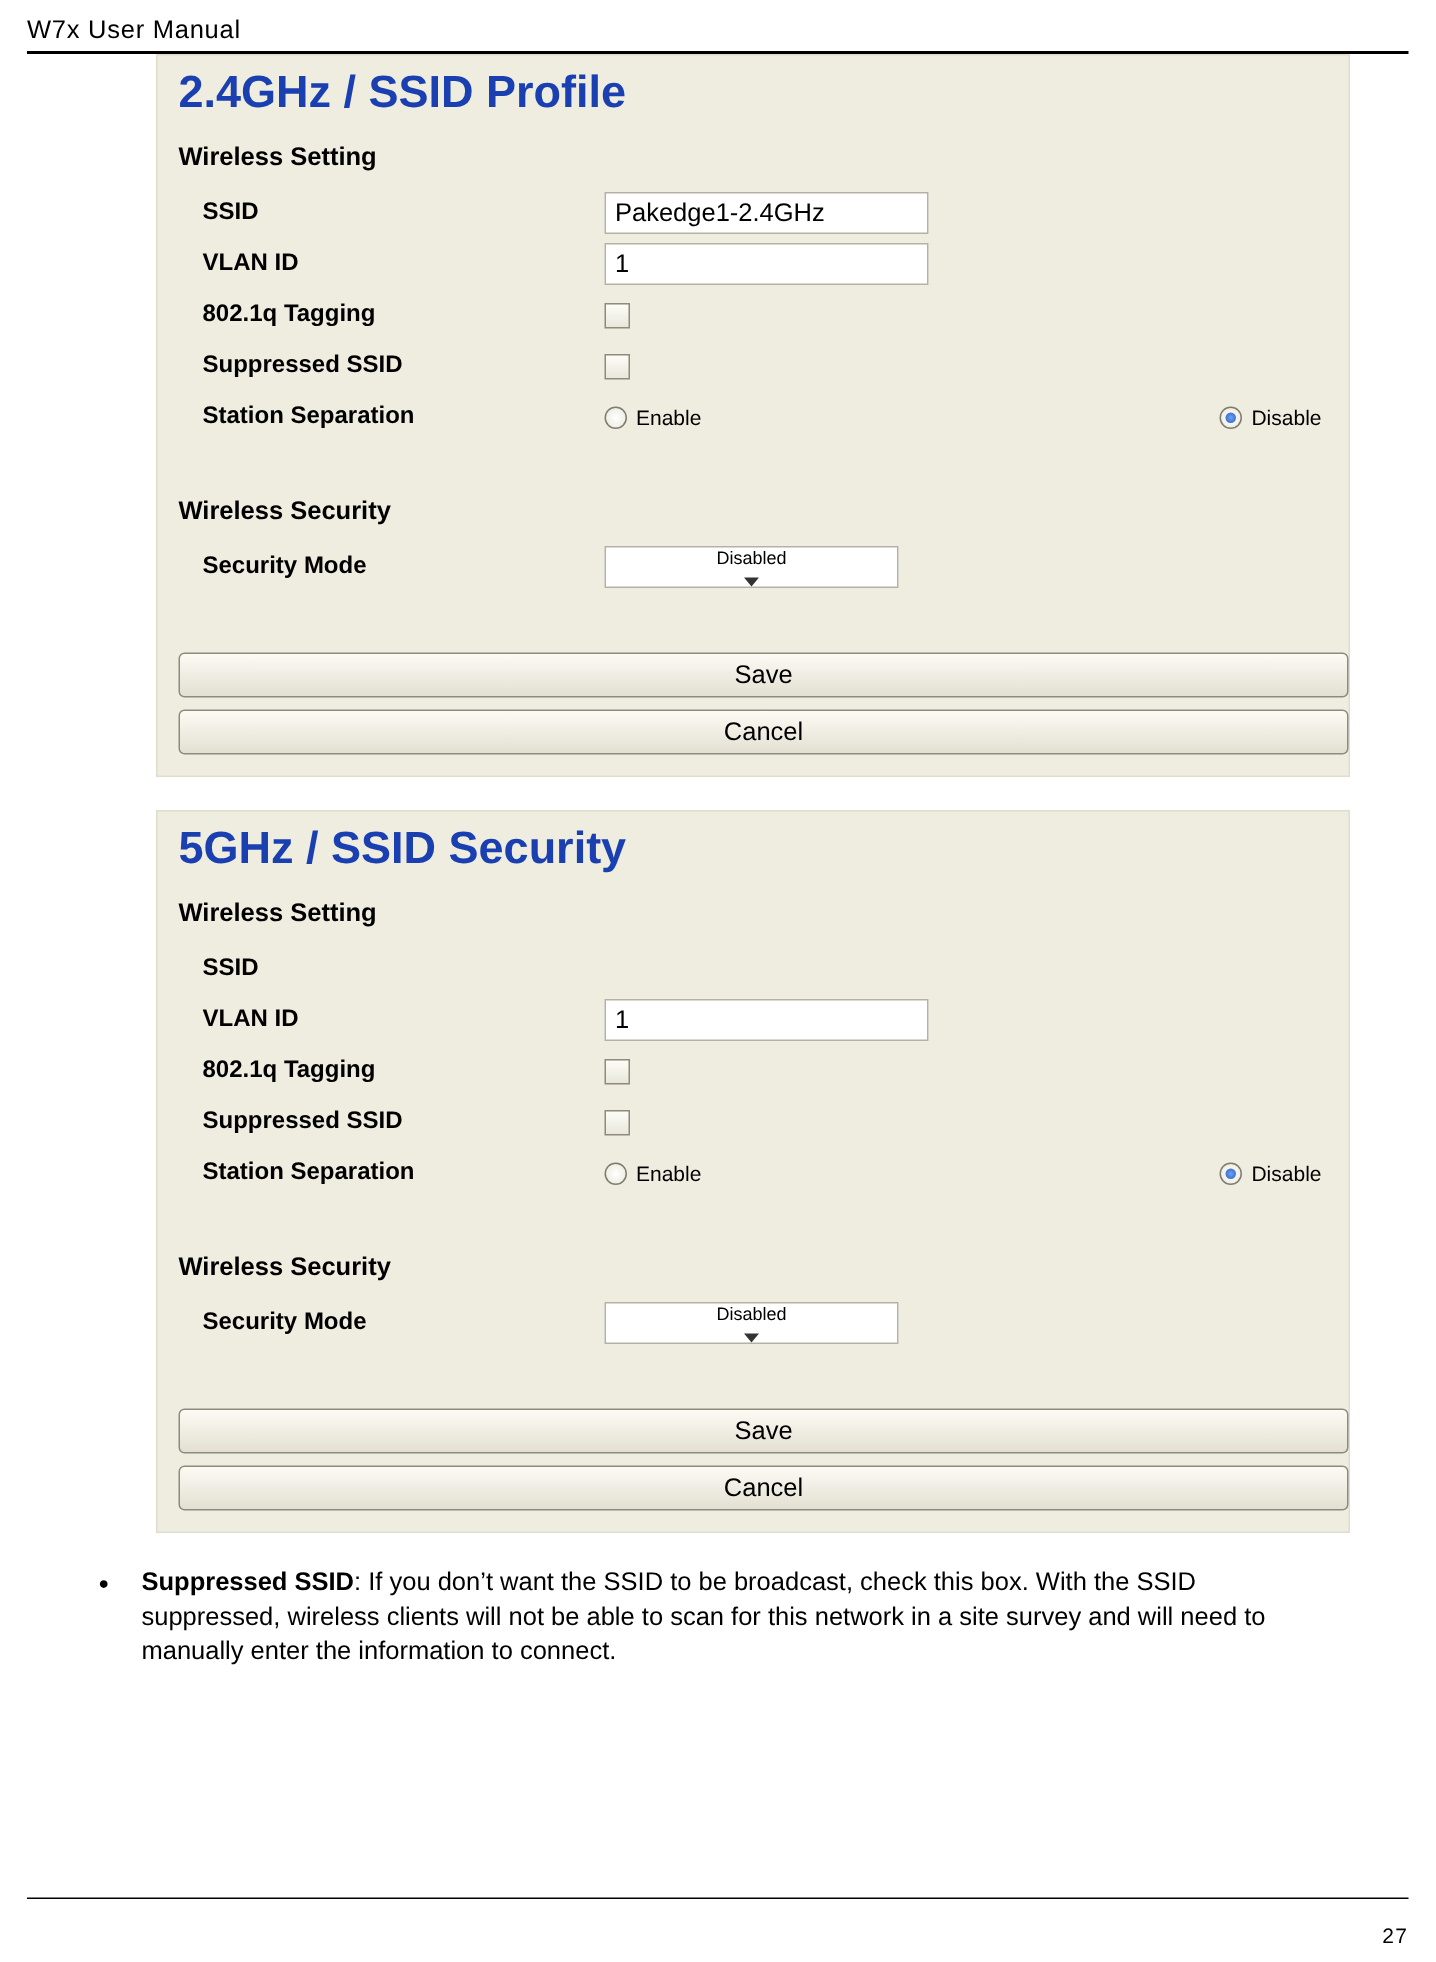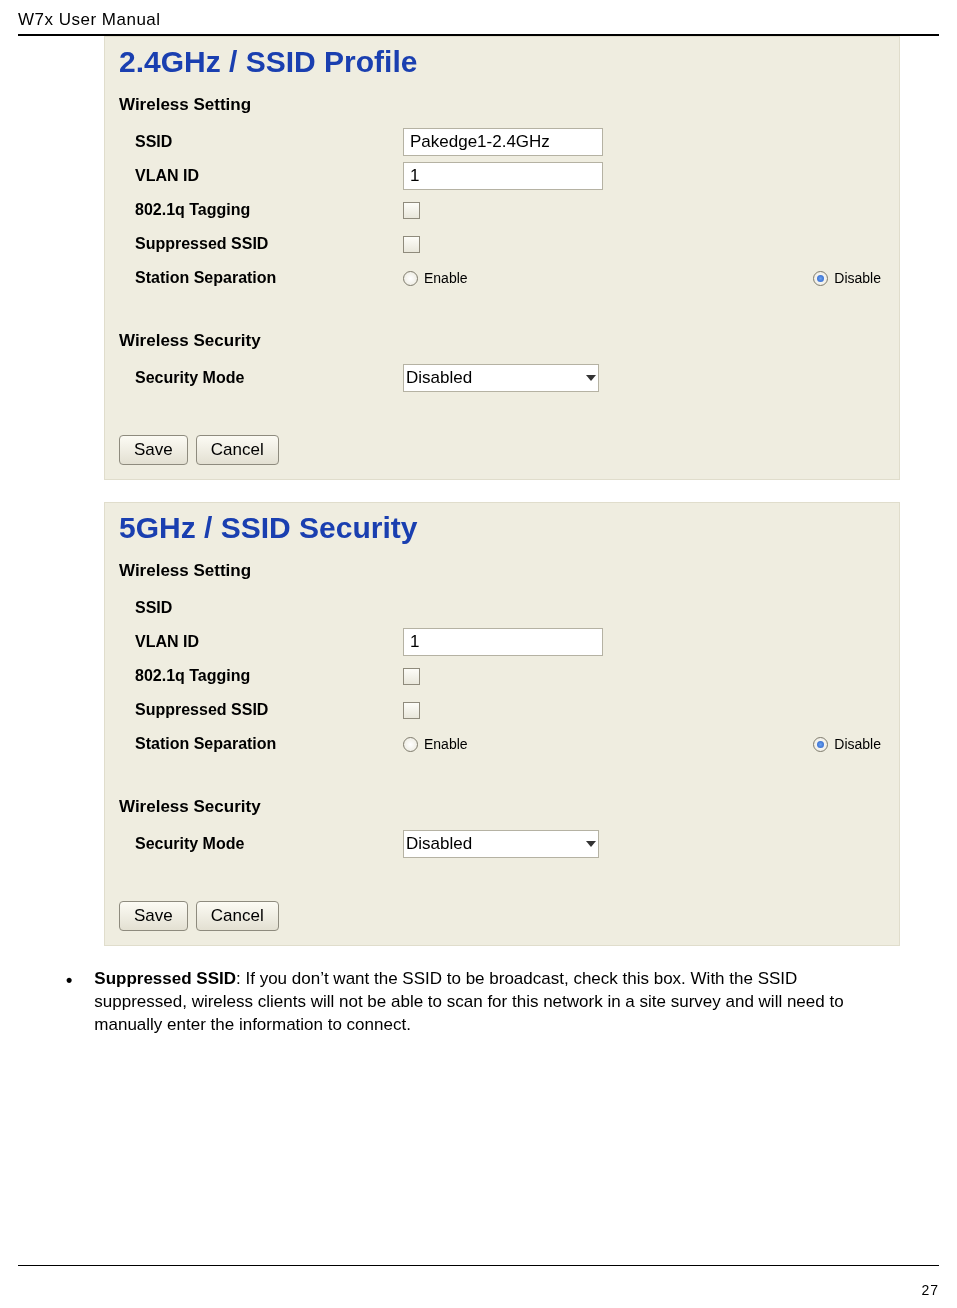--- a/index.html
+++ b/index.html
@@ -54,21 +54,21 @@
     font-size: 16px;
     font-weight: 700;
   }
   .row .controls {
     flex: 1;
     display: flex;
     align-items: center;
     gap: 12px;
   }
   .textinput {
-    width: 200px;
+    width: 216px;
     height: 28px;
     font-size: 17px;
     padding: 1px 6px;
     border: 1px solid #b5b2a3;
     background: #fff;
   }
   .checkbox-rect {
     width: 17px; height: 17px;
     border: 1px solid #8f8b7c;
     background: linear-gradient(#fdfdf8,#e9e7db);
@@ -87,29 +87,29 @@
   }
   .radio-dot{display:none;}
   .radio-group { display:flex; flex:1; }
   .radio-item { display:flex; align-items:center; font-size:14px; }
   .radio-item.enable { flex: 0 0 360px; }
   .radio-item.disable { margin-left:auto; padding-right:18px; }
   .select-box {
     width: 196px; height: 28px;
     border:1px solid #b5b2a3; background:#fff;
     display:flex; align-items:center; justify-content:space-between;
-    padding: 0 2px; font-size:17px;
+    padding: 0 18px; font-size:12px;flex-direction:column;
   }
   .select-arrow {
     width:0;height:0;border-left:5px solid transparent;border-right:5px solid transparent;
     border-top:6px solid #333;
   }
   .button-bar {
     padding: 10px 0 0 14px;
-    display:flex; gap:8px;
+    display:flex; gap:8px;flex-direction:column;
   }
   .btn {
     font-size:17px;
     padding: 4px 14px;
     border:1px solid #8e8b7e;
     border-radius:4px;
     background: linear-gradient(#fcfbf4,#e3e0d2);
     cursor:pointer;
   }
   .spacer-row { height: 30px; }

